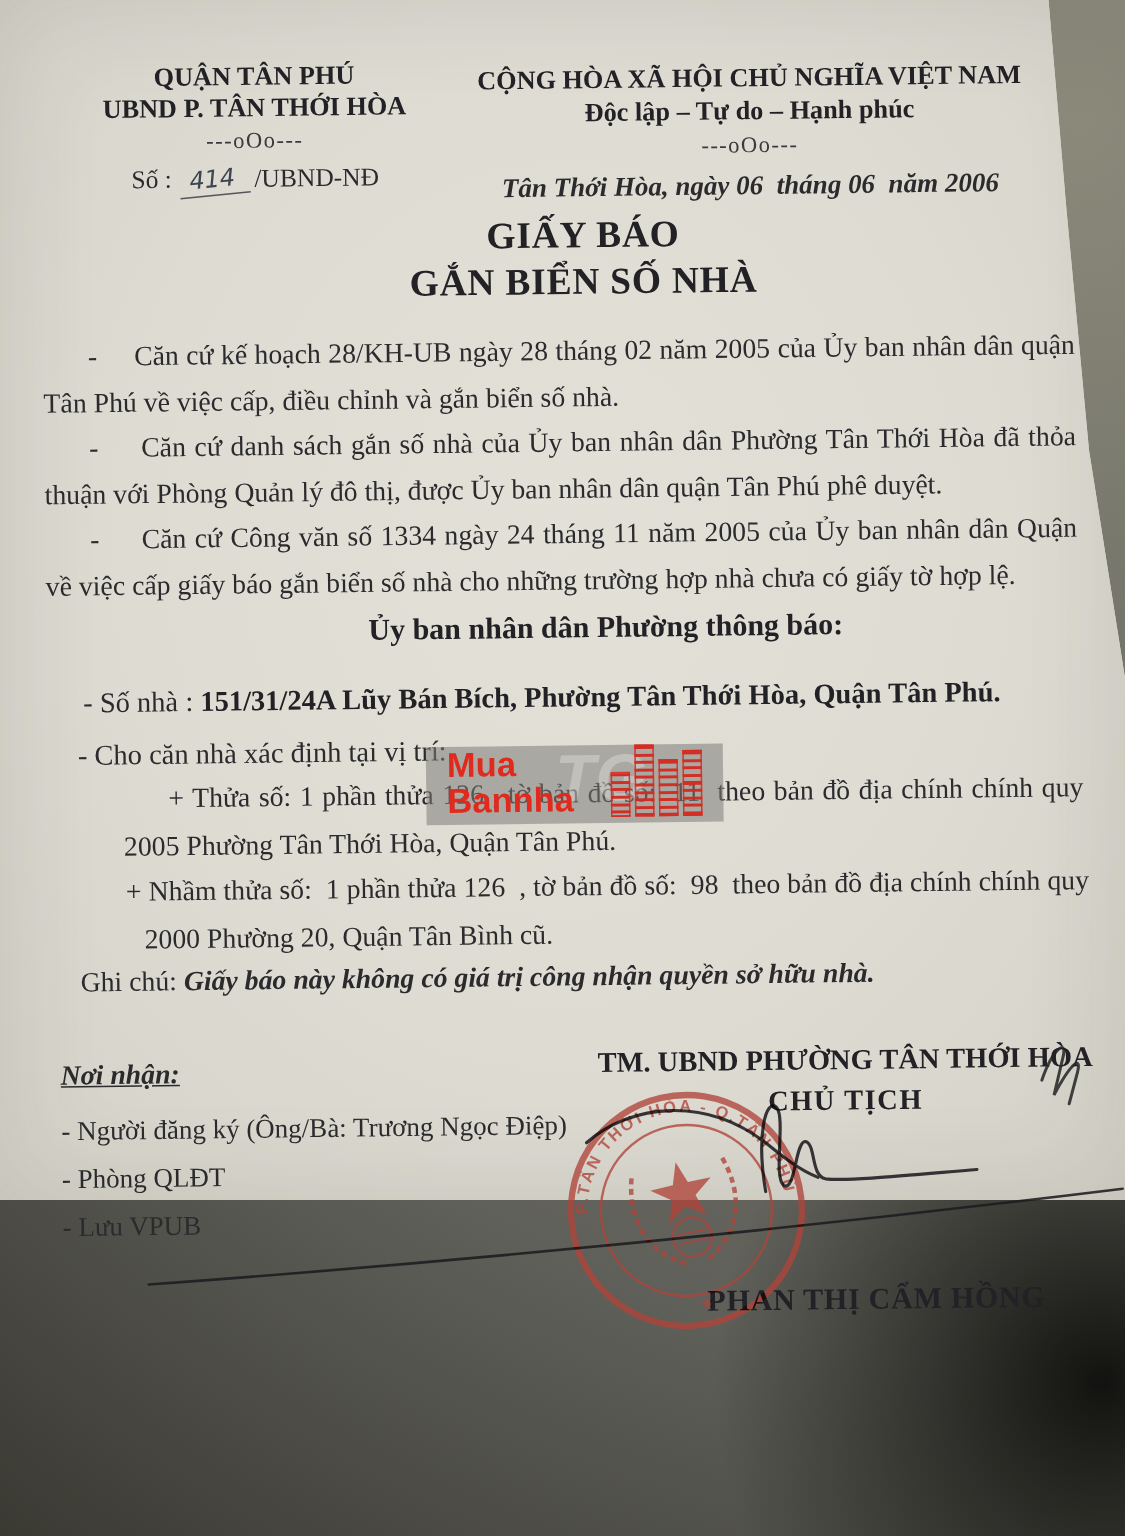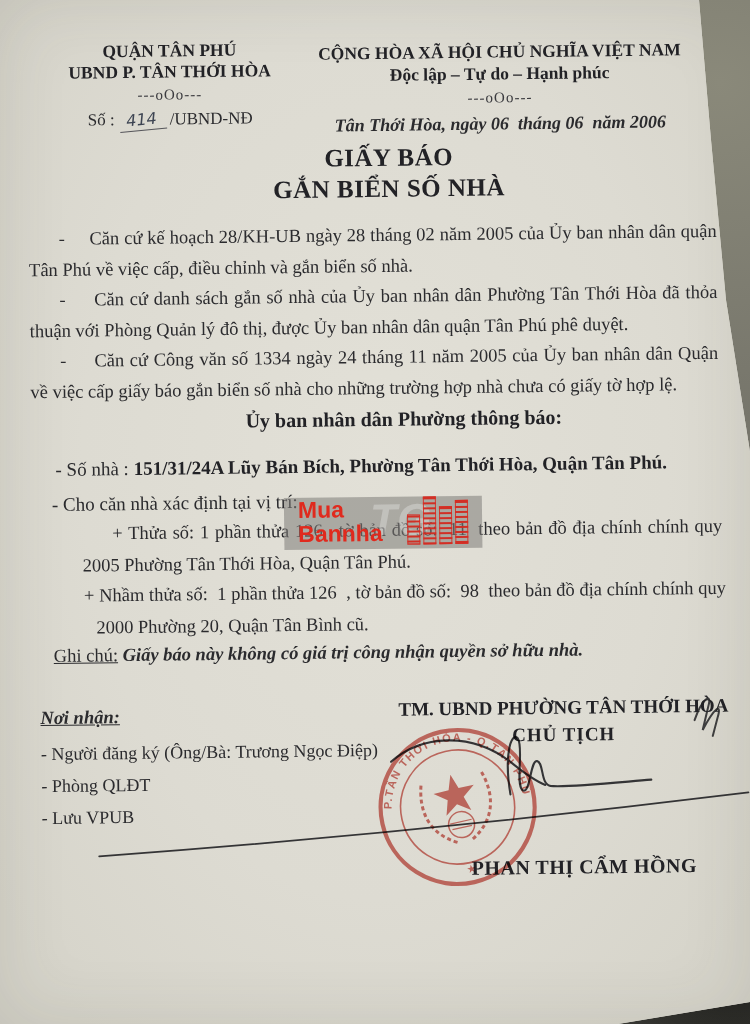--- a/index.html
+++ b/index.html
@@ -4,21 +4,21 @@
 <style>
   * { margin:0; padding:0; box-sizing:border-box; }
   html,body { width:750px; height:1024px; overflow:hidden; }
   body {
     font-family: "Liberation Serif", "DejaVu Serif", serif;
     background:
       radial-gradient(circle at 98% 90%, rgba(10,10,8,.9) 0%, rgba(10,10,8,0) 22%),
       radial-gradient(circle at 96% 8%, #8a897a 0%, #75746a 30%, #60605a 70%, #3a3a33 100%);
   }
   .paper {
-    position:absolute; left:0; top:0; width:750px; height:1024px;
+    position:absolute; left:0; top:0; width:750px; height:800px;
     background:
       radial-gradient(ellipse at 50% 45%, #e2e0d7 0%, #dddbd2 55%, #d6d4ca 90%),
       linear-gradient(180deg,#d9d7ce,#dddbd2);
     clip-path: polygon(0 0, 699px 0, 711px 140px, 726px 300px, 750px 452px, 750px 1002px, 618px 1024px, 0 1024px);
     box-shadow: inset 0 0 70px rgba(60,60,50,.12);
   }
   .content { position:absolute; left:0; top:0; width:750px; height:1024px;
     transform: rotate(-0.7deg); transform-origin:375px 512px; color:#2b2b2e; }
   .abs { position:absolute; }
   .pre { white-space:pre-wrap; }
@@ -35,21 +35,21 @@
   .title { left:0; top:142px; width:786px; font-size:25px; letter-spacing:.5px; line-height:31px; }
   .recitals { left:32px; top:220px; width:688px; font-size:18.5px; line-height:30.5px;
     text-align:justify; }
   .recitals p { text-indent:30px; }
   .announce { left:30px; top:408px; width:750px; font-size:20px; }
   .line-so { left:56px; top:455px; width:680px; font-size:19px; }
   .line-cho { left:52px; top:490px; width:680px; font-size:19px; }
   .plot1 { left:82px; top:514px; width:640px; font-size:18.5px; line-height:32px; text-indent:30px; text-align:justify;}
   .plot2 { left:95px; top:576px; width:630px; font-size:18.5px; line-height:32px; text-indent:-12px; text-align:justify;}
   .ghichu { left:52px; top:642px; width:680px; font-size:18.5px; }
-  .ghichu .lbl { text-decoration:underline; }
+  .ghichu .lbl { }
   .ghichu .txt { font-weight:bold; font-style:italic; }
   .noinhan { left:38px; top:698px; width:355px; font-size:18px; line-height:32px; }
   .noinhan .h { font-weight:bold; font-style:italic; text-decoration:underline; font-size:18.5px; margin-bottom:4px; }
   .sigblock { left:380px; top:696px; width:362px; font-size:19px; line-height:27px; }
   .signer { left:420px; top:858px; width:320px; font-size:20px; letter-spacing:.5px; text-align:center; }
   .seal { left:368px; top:722px; mix-blend-mode:multiply; }
   .ink { left:0; top:0; width:750px; height:1024px; pointer-events:none; mix-blend-mode:multiply; }
   .flourish { left:684px; top:690px; }
   
   .wm { left:284px; top:497px; width:198px; height:52px; background:rgba(125,124,120,.55);

